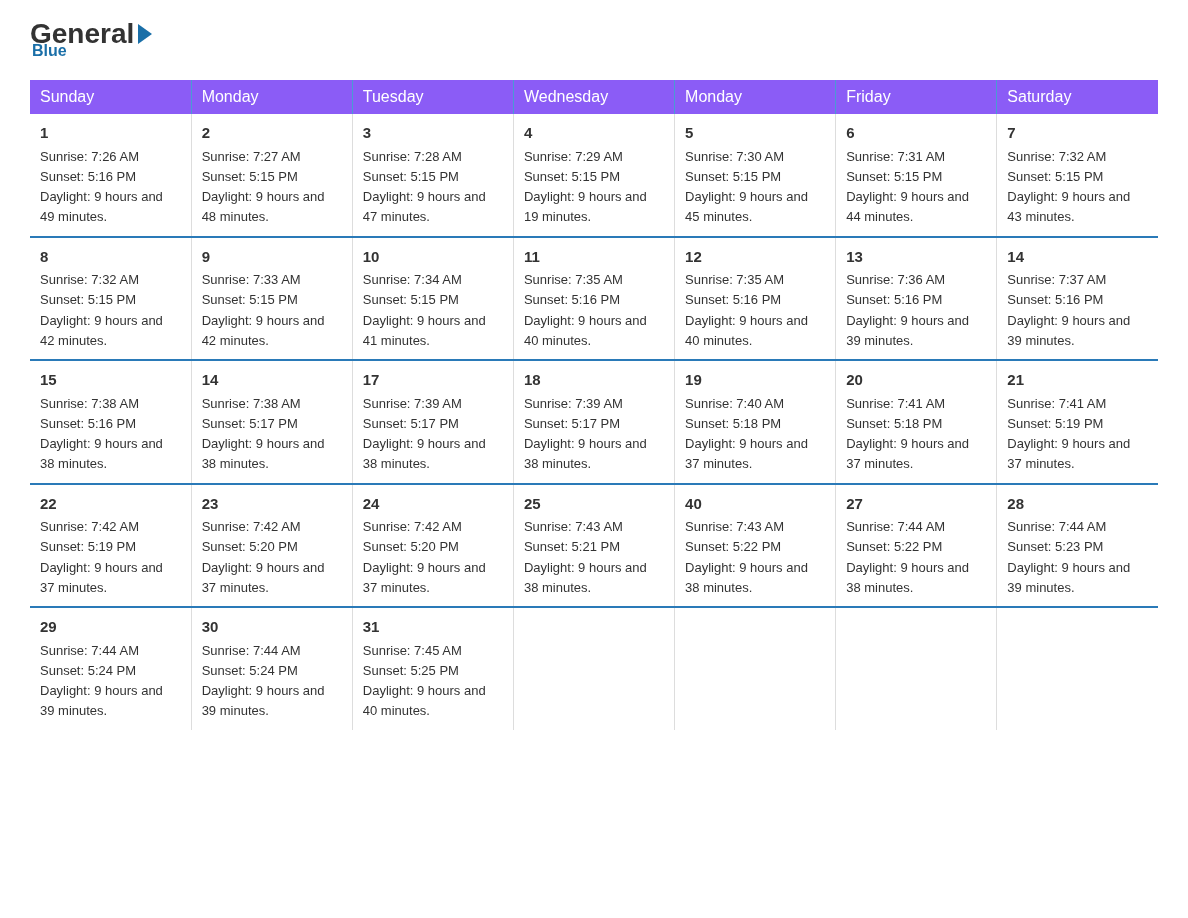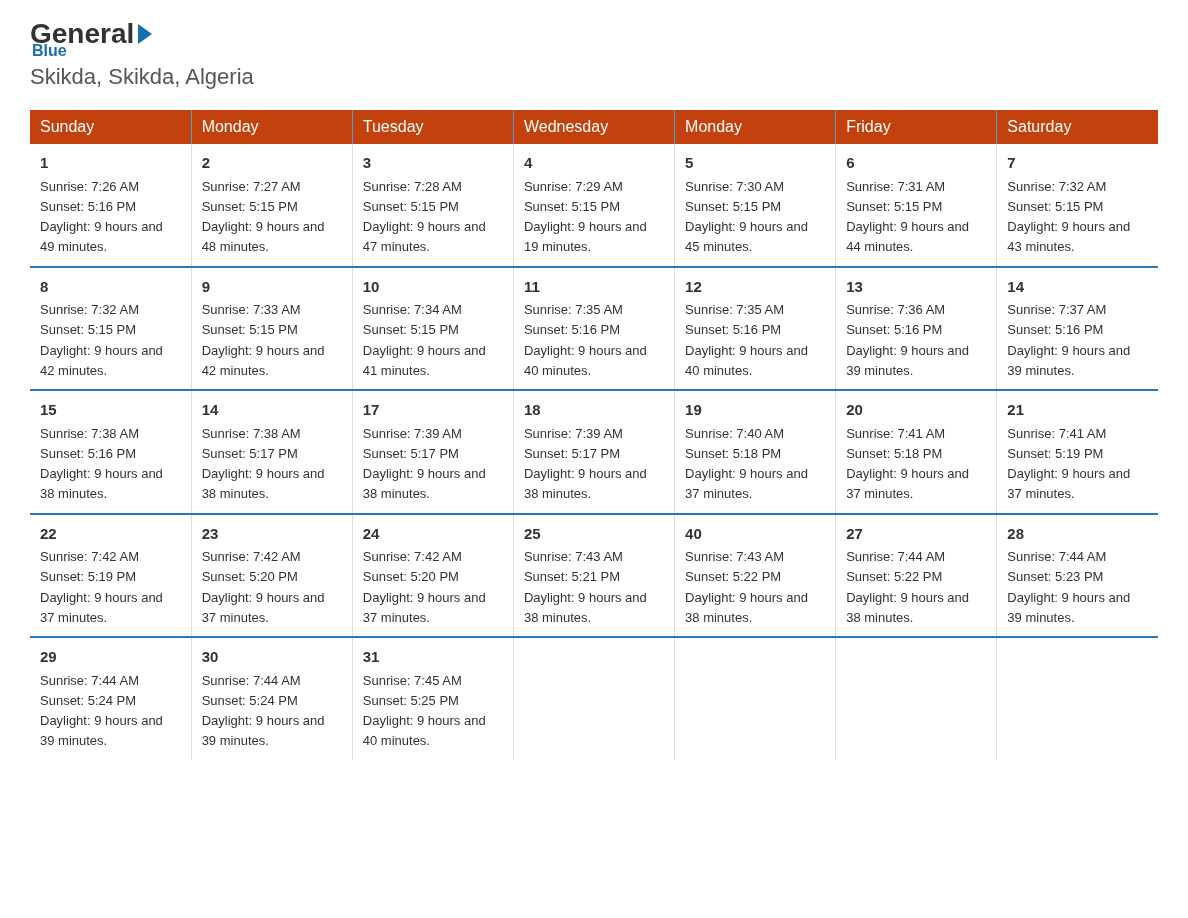--- a/index.html
+++ b/index.html
@@ -61,21 +61,21 @@
       font-size: 22px;
       color: #555;
       margin-top: 4px;
     }
     table {
       width: 100%;
       border-collapse: collapse;
       table-layout: fixed;
     }
     thead tr {
-      background-color: #c2410c;
+      background-color: #8b5cf6;
     }
     thead th {
       color: #fff;
       font-size: 16px;
       font-weight: normal;
       padding: 8px 10px;
       text-align: left;
       border-right: 1px solid #4a9ad4;
     }
     thead th:last-child { border-right: none; }
@@ -112,21 +112,20 @@
   <div class="logo">
     <div class="logo-text">
       <span class="logo-general">General</span>
       <span class="logo-arrow"></span>
     </div>
     <div style="display:flex; align-items:center; margin-top:-4px;">
       <span class="logo-subtitle">Blue</span>
     </div>
   </div>
   <div class="title-section">
-    <div class="location">Skikda, Skikda, Algeria</div>
   </div>
 </div>
 
 <table>
   <thead>
     <tr>
       <th>Sunday</th>
       <th>Monday</th>
       <th>Tuesday</th>
       <th>Wednesday</th>

